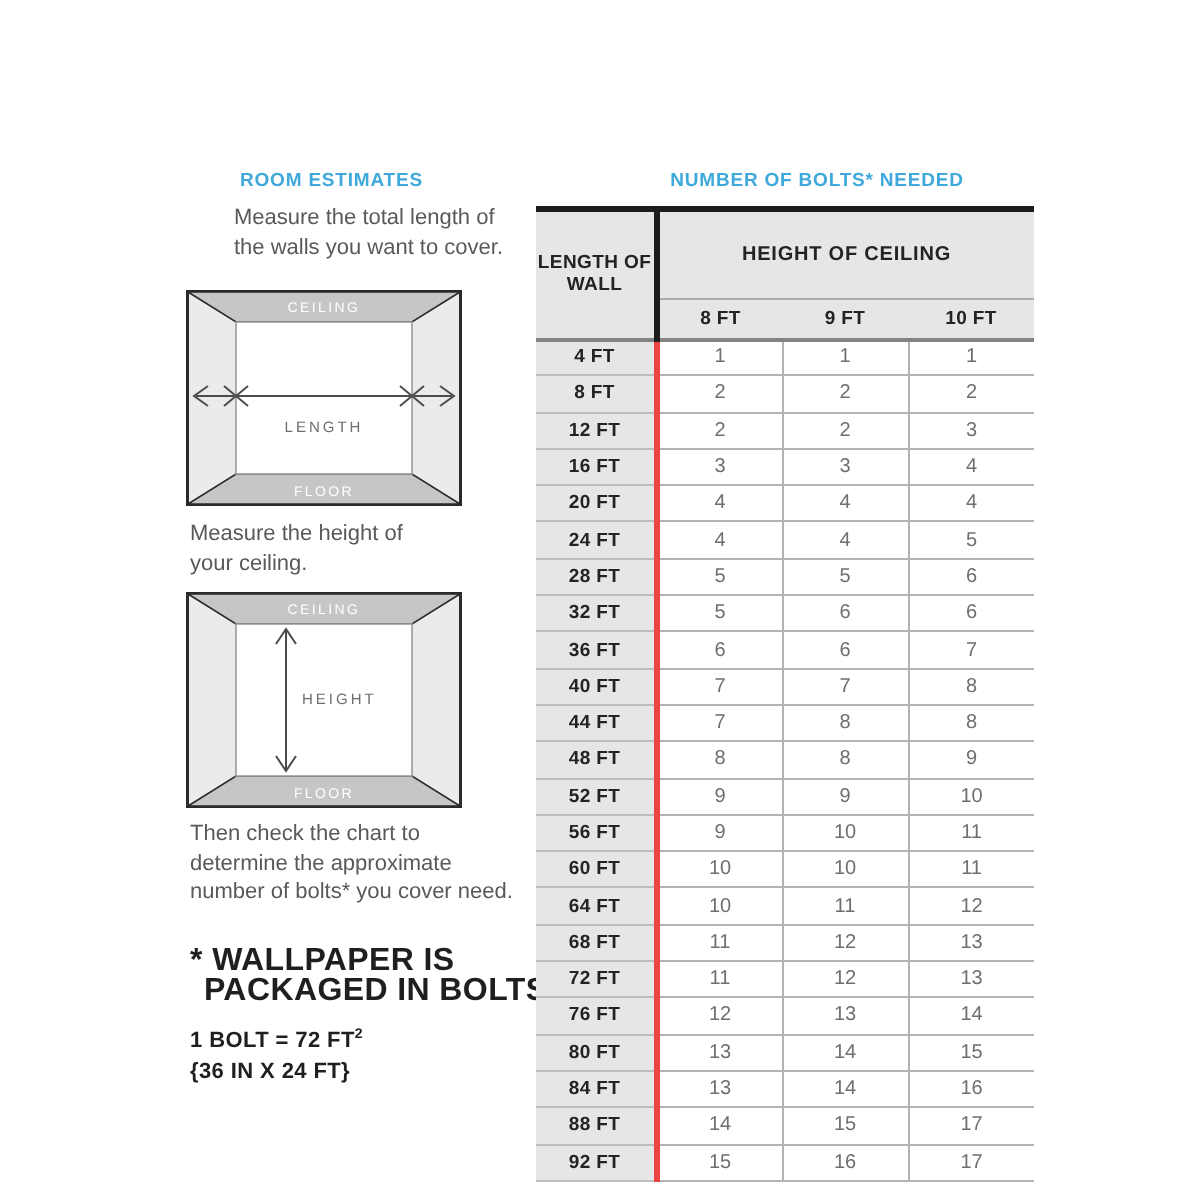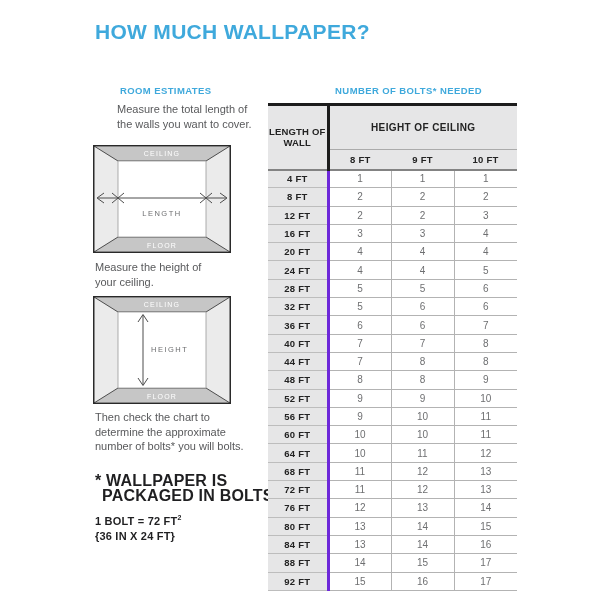--- a/index.html
+++ b/index.html
@@ -68,34 +68,33 @@
   }
   tr.subhead th {
     background: var(--cellgray, #E6E6E7); color: #232323;
     height: 20px; font-size: 9.5px; letter-spacing: 0.2px;
     border-bottom: 2px solid #838383;
   }
   tbody tr { height: 18.3px; }
   tbody th {
     background: var(--cellgray, #E6E6E7); color: #232323;
     font-size: 9.5px; font-weight: 700; letter-spacing: 0.2px;
-    border-right: 3px solid #6d28d9; border-bottom: 1px solid #BDBDBD; margin-top: 16px;
+    border-right: 3px solid #ef4444; border-bottom: 1px solid #BDBDBD; margin-top: 16px;
   }
   tbody td {
     font-size: 10px; font-weight: 400; color: #6E6F71;
     border-bottom: 1px solid #B3B3B3;
   }
   tbody td + td { border-left: 1px solid #B3B3B3; }
 </style>
 </head>
 <body>
 
 <div class="canvas">
 
-  <h1 class="page-title">HOW MUCH WALLPAPER?</h1>
 
   <div class="section-heading heading-left">ROOM ESTIMATES</div>
 
   <p class="step step1">Measure the total length of
 the walls you want to cover.</p>
 
   <svg class="diagram diagram1" width="138" height="108" viewBox="0 0 138 108">
     <rect x="0.75" y="0.75" width="136.5" height="106.5" fill="#EBEBEB" stroke="#2A2A2A" stroke-width="1.5"></rect>
     <polygon points="1,1 137,1 113,16 25,16" fill="#C6C6C6" stroke="#2A2A2A" stroke-width="0.8"></polygon>
     <polygon points="1,107 137,107 113,92 25,92" fill="#C6C6C6" stroke="#2A2A2A" stroke-width="0.8"></polygon>
@@ -125,21 +124,21 @@
       <path d="M45,26 L50,18.5 L55,26"></path>
       <path d="M45,82 L50,89.5 L55,82"></path>
     </g>
     <text x="69" y="11" text-anchor="middle" font-size="7" letter-spacing="1.2" fill="#FFFFFF">CEILING</text>
     <text x="69" y="103" text-anchor="middle" font-size="7" letter-spacing="1.2" fill="#FFFFFF">FLOOR</text>
     <text x="58" y="56" text-anchor="start" font-size="7.5" letter-spacing="1.5" fill="#6D6E70">HEIGHT</text>
   </svg>
 
   <p class="step step3">Then check the chart to
 determine the approximate
-number of bolts* you will bolts.</p>
+number of bolts* you cover need.</p>
 
   <div class="footnote">
     <div>* WALLPAPER IS</div>
     <div class="indent">PACKAGED IN BOLTS</div>
   </div>
 
   <div class="bolt-info">
     <div><span>1 BOLT = 72 FT</span><sup>2</sup></div>
     <div>{36 IN X 24 FT}</div>
   </div>

